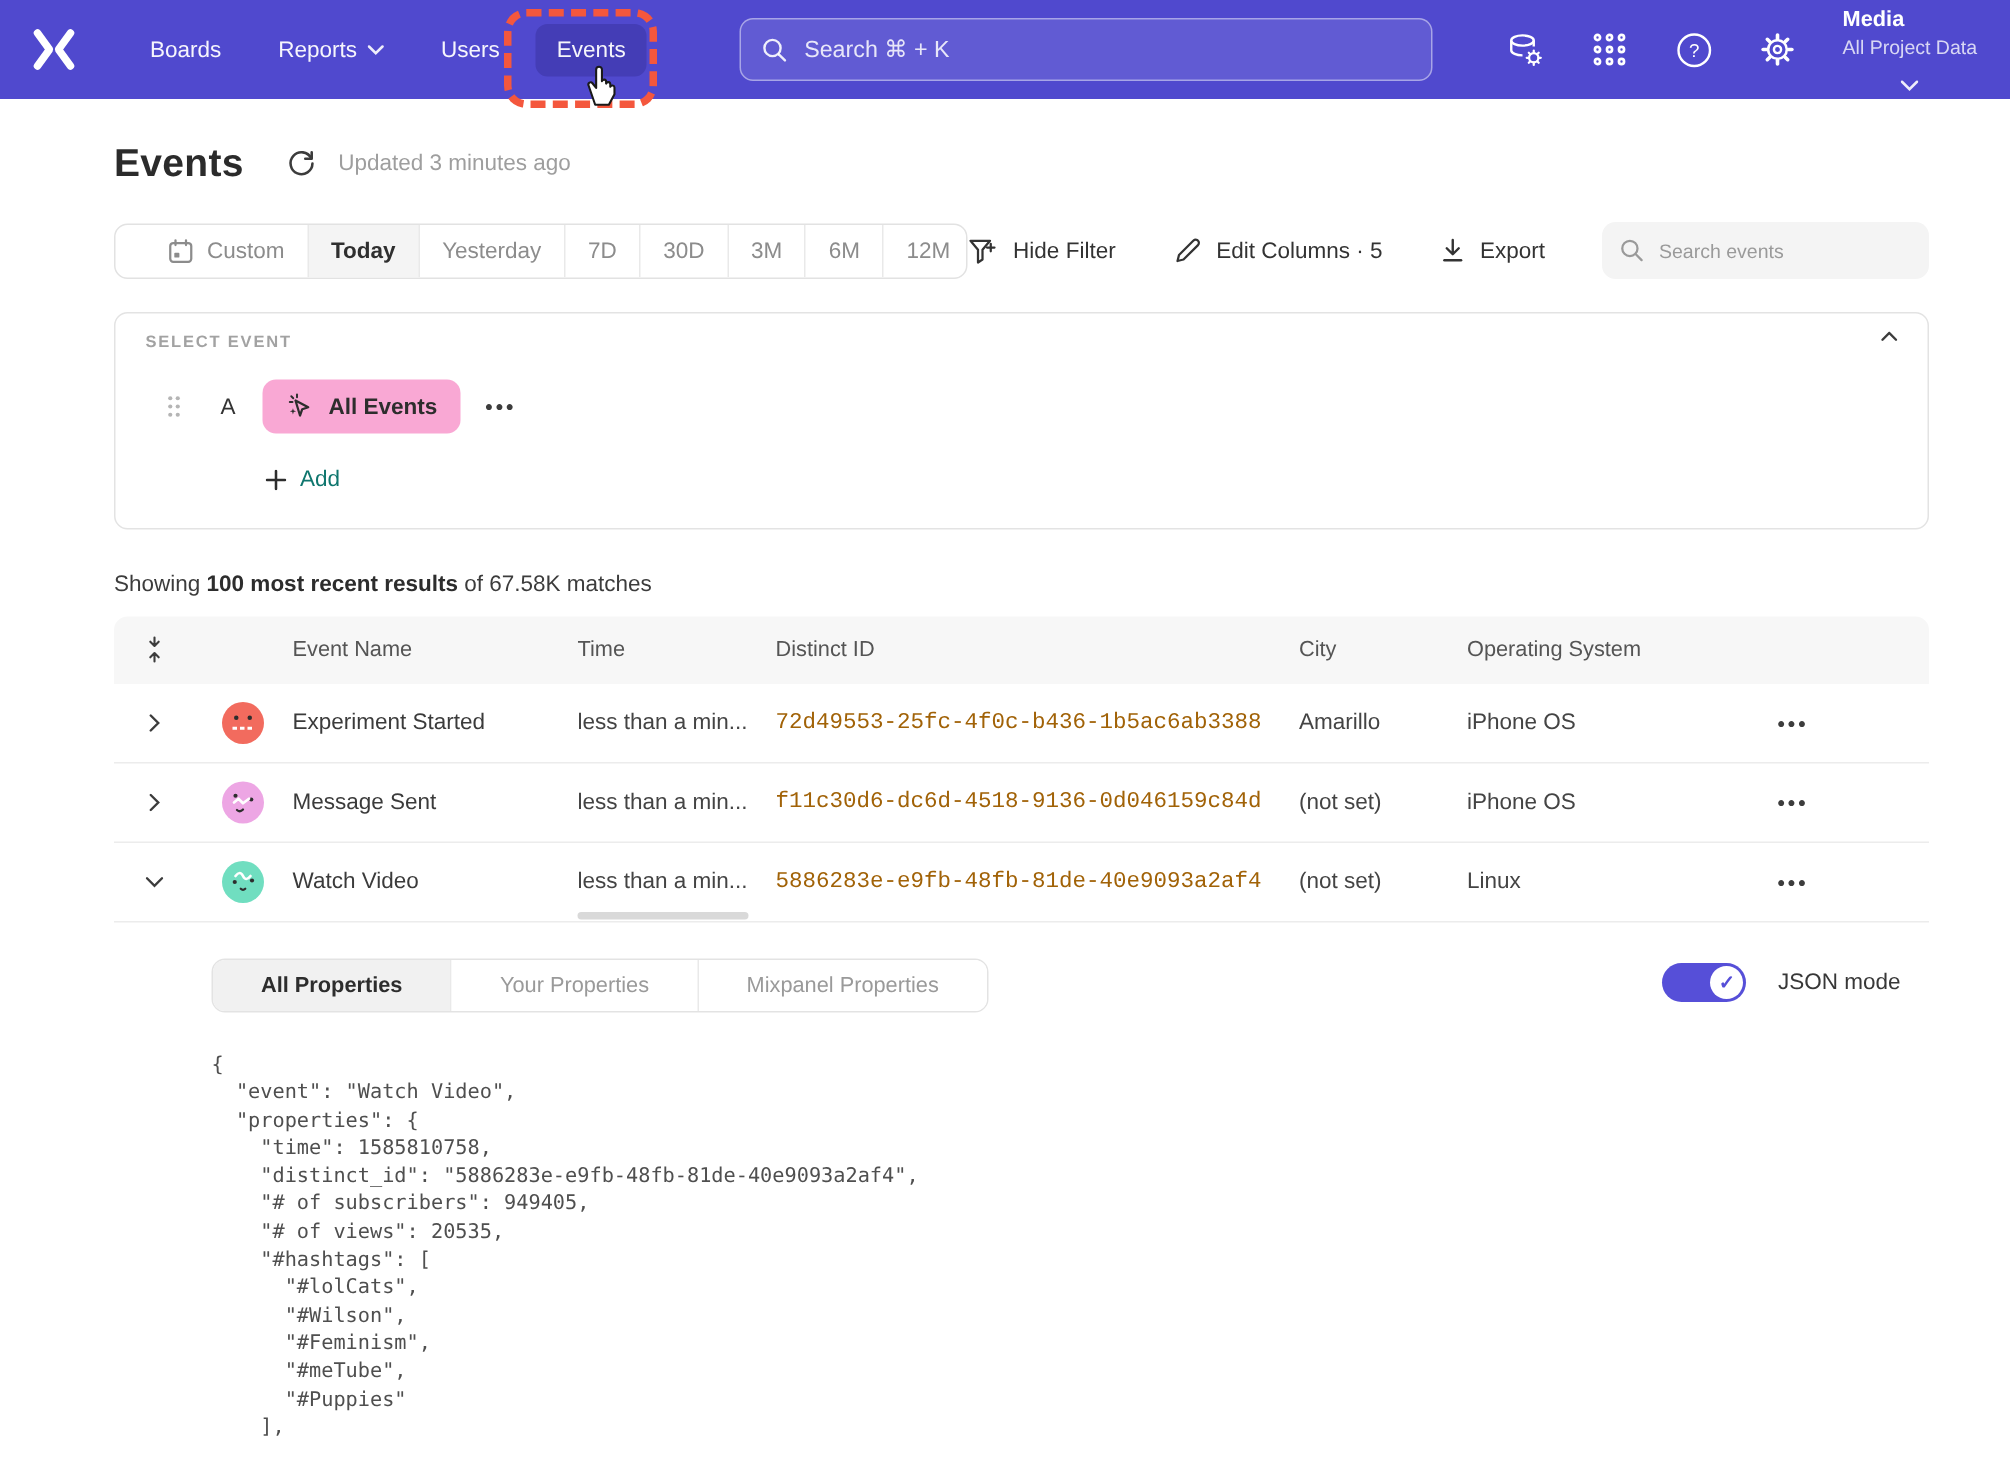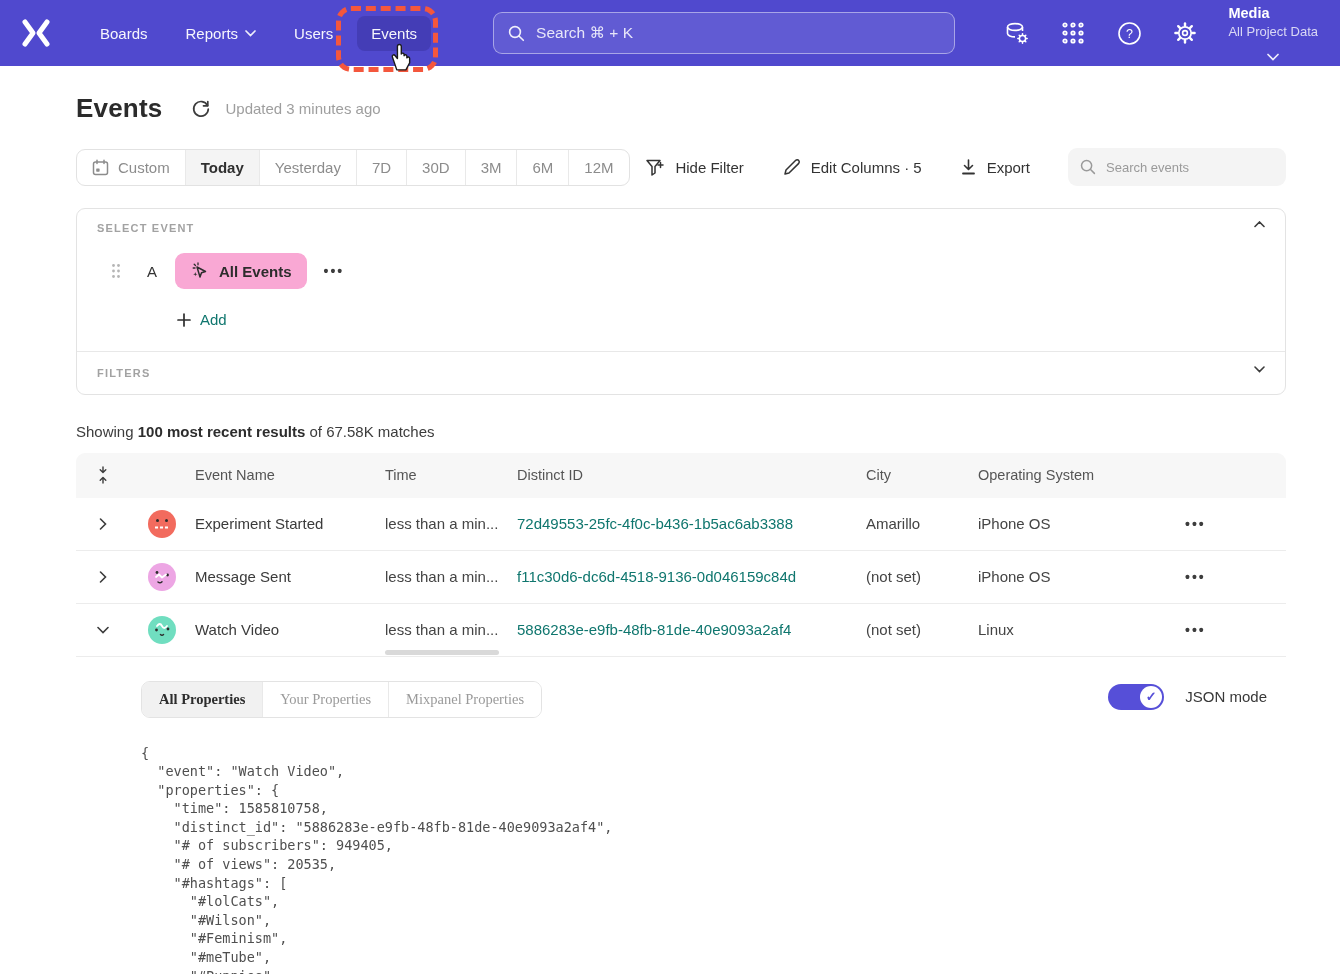--- a/index.html
+++ b/index.html
@@ -25,21 +25,21 @@
   .cursor-hand { position:absolute; left:387px; top:42px; pointer-events:none; }
 
   
   main { padding:0 54px 0 76px; }
   .title-row { display:flex; align-items:center; margin-top:27px; }
   .page-title { font-size:26px; font-weight:bold; color:#2b2b2b; letter-spacing:.2px; }
   .refresh { margin-left:29px; width:22px; height:22px; cursor:pointer; display:flex; align-items:center; }
   .updated { margin-left:12px; color:#9e9e9e; font-size:15px; }
 
   .controls-row { display:flex; align-items:center; margin-top:24px; }
-  .seg-control { display:flex; border:1px solid #e2e2e2; border-radius:9px; overflow:hidden; background:#fff; }
+  .seg-control { display:flex; border:1px solid #e2e2e2; border-radius:9px; overflow:hidden; background:#fff;padding-left:20px; }
   .seg { padding:9px 15px; font-size:15px; color:#8c8c8c; border-right:1px solid #e9e9e9; cursor:pointer; display:flex; align-items:center; gap:9px; white-space:nowrap; }
   .seg:last-child { border-right:none;align-items:center; }
   .seg.selected { background:#f4f4f4; color:#2f2f2f; font-weight:bold; }
   .toolbar { display:flex; align-items:center; margin-left:auto; gap:38px; }
   .tool-btn { display:flex; align-items:center; gap:10px; font-size:15px; color:#333; cursor:pointer; white-space:nowrap; }
   .search-events { width:218px; height:38px; background:#f4f4f4; border-radius:9px; display:flex; align-items:center; gap:10px; padding:0 12px; color:#9a9a9a; font-size:13px; cursor:text; }
 
   
   .panel { margin-top:22px; border:1px solid #e3e3e3; border-radius:9px; }
   .panel-section { padding:13px 20px 20px 20px; position:relative; }
@@ -59,28 +59,28 @@
   
   .table { margin-top:13px; }
   .thead, .trow { display:grid; grid-template-columns:54px 50px 205px 132px 349px 112px 207px 1fr; align-items:center; }
   .thead { background:#f7f7f7; border-radius:9px 9px 0 0; height:45px; color:#555; font-size:14.5px; }
   .trow { height:53px; border-bottom:1px solid #ececec; font-size:15px; color:#444; position:relative; }
   .cell-name { padding-left:15px; color:#3b3b3b; }
   .th-name { padding-left:15px; }
   .expand-cell { display:flex; justify-content:center; cursor:pointer; }
   .avatar { width:28px; height:28px; border-radius:50%; margin-left:18px; }
   .cell-time { overflow:hidden; white-space:nowrap; text-overflow:ellipsis; padding-right:16px; }
-  .cell-id { color:#0f766e; cursor:pointer; overflow:hidden; white-space:nowrap; }
+  .cell-id { color:#a16207; cursor:pointer; overflow:hidden; white-space:nowrap;font-family:Liberation Mono, monospace; }
   .row-actions { letter-spacing:2px; color:#3d3d3d; font-size:14px; font-weight:bold; cursor:pointer; }
   .hscroll { position:absolute; left:309px; bottom:1px; width:114px; height:5px; background:#d9d9d9; border-radius:3px; cursor:pointer; }
 
   
   .detail { padding:24px 0 0 65px; position:relative; }
   .tabs { display:inline-flex; border:1px solid #e3e3e3; border-radius:9px; overflow:hidden; }
-  .tab { padding:9px 17px; font-size:14.5px; color:#9a9a9a; border-right:1px solid #e9e9e9; cursor:pointer; background:#fff; white-space:nowrap;font-family:Liberation Serif, serif; }
+  .tab { padding:9px 32px; font-size:14.5px; color:#9a9a9a; border-right:1px solid #e9e9e9; cursor:pointer; background:#fff; white-space:nowrap; }
   .tab:last-child { border-right:none; }
   .tab.active { background:#f1f1f1; color:#2d2d2d; font-weight:bold; }
   .json-toggle-wrap { position:absolute; right:19px; top:27px; display:flex; align-items:center; gap:21px; }
   .toggle { width:56px; height:26px; border-radius:13px; background:#564fd8; position:relative; cursor:pointer; }
   .toggle-knob { position:absolute; right:2px; top:2px; width:22px; height:22px; border-radius:50%; background:#fff; display:flex; align-items:center; justify-content:center; color:#564fd8; font-size:13px; font-weight:bold; }
   .json-label { font-size:15px; color:#383838; }
   .json-pre { margin-top:26px; font-family:"DejaVu Sans Mono", monospace; font-size:13.5px; line-height:18.6px; color:#4f4f4f; white-space:pre; }
 
   svg { display:block; }
 </style>
@@ -304,28 +304,20 @@
           </span>
           <span class="more-dots">•••</span>
         </div>
         <div class="add-btn">
           <svg width="14" height="14" viewBox="0 0 14 14">
               <path d="M7 1 v12 M1 7 h12" stroke="#2d2d2d" stroke-width="1.7" stroke-linecap="round"></path>
             </svg>
           <span>Add</span>
         </div>
       </div>
-      <div class="filters-section">
-        <div class="panel-label">FILTERS</div>
-        <span class="panel-chev" style="top:14px">
-          <svg width="11" height="7" viewBox="0 0 11 7">
-              <path d="M1 1 L5.5 5.5 L10 1" stroke="#3c3c3c" stroke-width="1.6" fill="none" stroke-linecap="round"></path>
-            </svg>
-        </span>
-      </div>
     </section>
 
     <div class="summary"><span>Showing </span><b>100 most recent results</b><span> of 67.58K matches</span></div>
 
     <section class="table">
       <div class="thead">
         <span class="expand-cell">
           <svg width="12" height="18" viewBox="0 0 12 18">
             <path d="M6 1 v5 M3.2 3.8 L6 6.6 L8.8 3.8" stroke="#3c3c3c" stroke-width="1.4" fill="none" stroke-linecap="round" stroke-linejoin="round"></path>
             <path d="M6 17 v-5 M3.2 14.2 L6 11.4 L8.8 14.2" stroke="#3c3c3c" stroke-width="1.4" fill="none" stroke-linecap="round" stroke-linejoin="round"></path>

